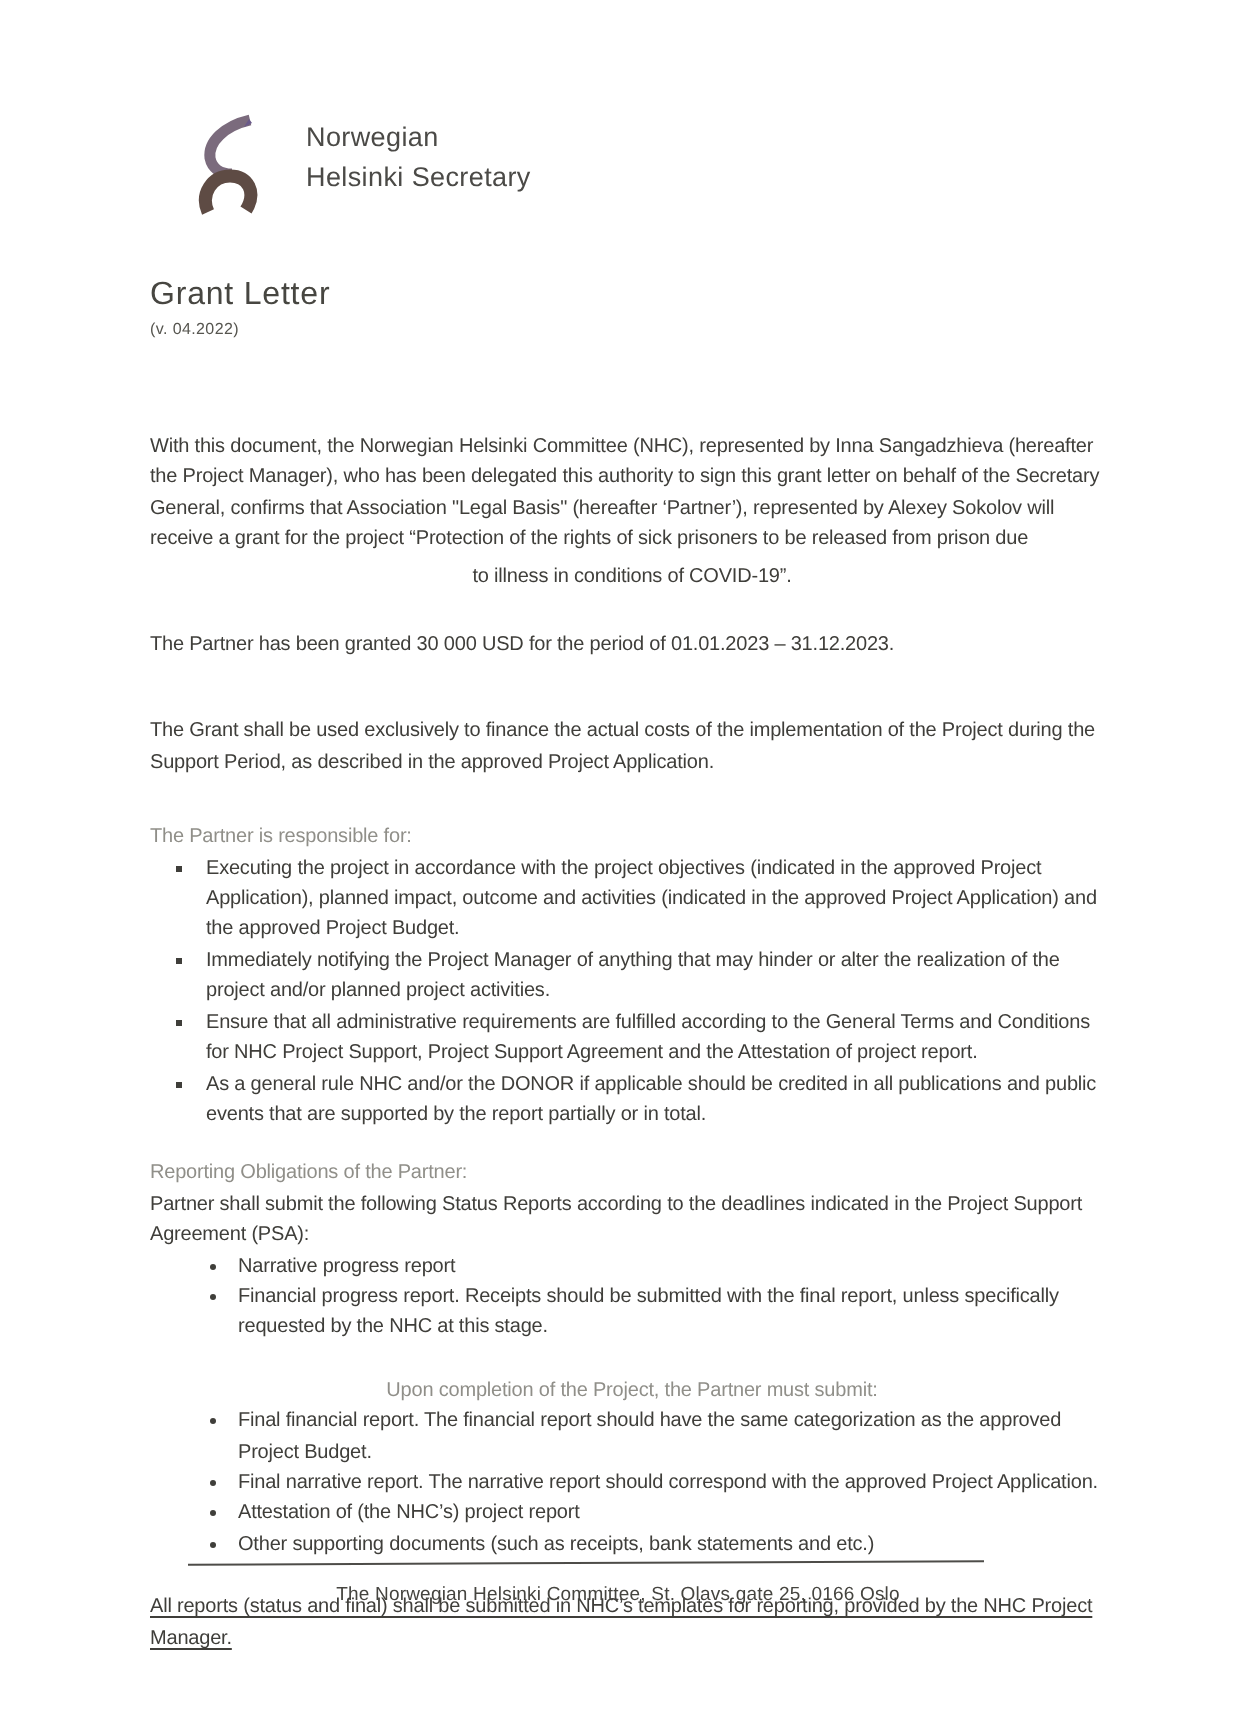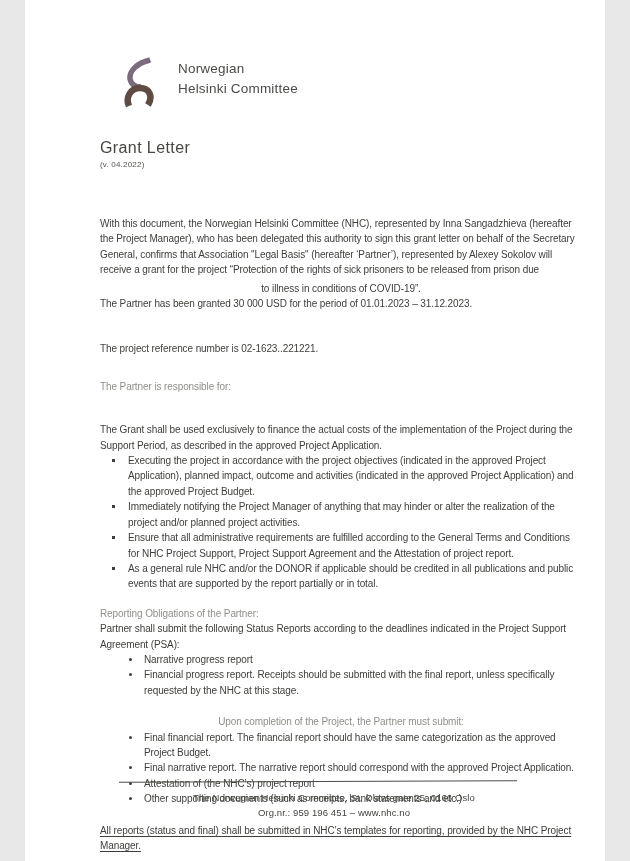--- a/index.html
+++ b/index.html
@@ -1,20 +1,20 @@
 <!DOCTYPE html>
 <html><head>
 <meta charset="utf-8">
 <style>
   * { margin: 0; padding: 0; box-sizing: border-box; }
   html, body { background: #e8e8e8; }
   body { font-family: "Liberation Sans", sans-serif; }
   .page {
     position: relative;
-    width: 580px;
+    width: 630px;
     height: 861px;
     margin: 0 auto;
     background: #ffffff;
     color: #3f3e3a;
     overflow: hidden;
   }
   .content {
     position: absolute;
     left: 75px;
     top: 0;
@@ -25,21 +25,21 @@
   .logo-wrap { width: 34px; height: 52px; margin-right: 24px; }
   .org-name { font-size: 13.5px; line-height: 20px; color: #4b4a47; padding-top: 2px; letter-spacing: 0.2px; }
   
   .doc-title { margin-top: 30px; font-size: 16px; letter-spacing: 0.4px; color: #474641; font-weight: 400; }
   .doc-version { margin-top: 3px; font-size: 8px; color: #56554f; letter-spacing: 0.2px; }
   
   .body-text { font-size: 10px; line-height: 15.4px; letter-spacing: -0.1px; }
   .para { margin-top: 0; }
   .mt-intro { margin-top: 47px; }
   .intro-tail { margin-top: 3px; text-align: center; }
-  .mt-grant { }
+  .mt-grant { margin-top: 19px; }
   .mt-ref { margin-top: 30px; }
   .mt-use { margin-top: 28px; }
   .section-heading { color: #908f89; }
   .mt-resp { margin-top: 22px; }
   ul.sq { list-style: square; padding-left: 25px; }
   ul.sq li { padding-left: 3px; }
   ul.rnd { list-style: disc; padding-left: 42px; }
   ul.rnd li { padding-left: 2px; }
   .mt-reporting { margin-top: 14px; }
   .mt-completion { margin-top: 16px; text-align: center; }
@@ -59,40 +59,39 @@
     <div class="header">
       <div class="logo-wrap">
         <svg width="34" height="52" viewBox="0 0 34 52" xmlns="http://www.w3.org/2000/svg">
           <path d="M30 3 C17 6 9 14 10 22 C11 27 15 30 21 30" fill="none" stroke="#7b6b7d" stroke-width="5.5"></path>
           <path d="M29.5 2.5 L31 4.5 L27 6.5 Z" fill="#6a5a8a"></path>
           <path d="M9 49 C5 40 11 31 20 31 C29 31 33.5 39 28 48" fill="none" stroke="#5e4b44" stroke-width="6.5"></path>
         </svg>
       </div>
       <div class="org-name">
         <div>Norwegian</div>
-        <div>Helsinki Committee</div>
+        <div>Helsinki Secretary</div>
       </div>
     </div>
 
     <div class="doc-title">Grant Letter</div>
     <div class="doc-version">(v. 04.2022)</div>
 
     <div class="body-text">
       <div class="para mt-intro">
         <span>With this document, the Norwegian Helsinki Committee (NHC), represented by Inna Sangadzhieva (hereafter the Project Manager), who has been delegated this authority to sign this grant letter on behalf of the Secretary General, confirms that Association "Legal Basis" (hereafter ‘Partner’), represented by Alexey Sokolov will receive a grant for the project “Protection of the rights of sick prisoners to be released from prison due</span>
         <div class="intro-tail">to illness in conditions of COVID-19”.</div>
       </div>
 
       <div class="para mt-grant">The Partner has been granted 30 000 USD for the period of 01.01.2023 – 31.12.2023.</div>
 
-      <div class="para mt-ref">The project reference number is 02-1623..221221.</div>
+
+      <div class="para mt-use">The Grant shall be used exclusively to finance the actual costs of the implementation of the Project during the Support Period, as described in the approved Project Application.</div>
 
       <div class="para mt-resp section-heading">The Partner is responsible for:</div>
-
-      <div class="para mt-use">The Grant shall be used exclusively to finance the actual costs of the implementation of the Project during the Support Period, as described in the approved Project Application.</div>
       <ul class="sq">
           <li>Executing the project in accordance with the project objectives (indicated in the approved Project Application), planned impact, outcome and activities (indicated in the approved Project Application) and the approved Project Budget.</li>
           <li>Immediately notifying the Project Manager of anything that may hinder or alter the realization of the project and/or planned project activities.</li>
           <li>Ensure that all administrative requirements are fulfilled according to the General Terms and Conditions for NHC Project Support, Project Support Agreement and the Attestation of project report.</li>
           <li>As a general rule NHC and/or the DONOR if applicable should be credited in all publications and public events that are supported by the report partially or in total.</li>
         </ul>
 
       <div class="para mt-reporting section-heading">Reporting Obligations of the Partner:</div>
       <div class="para">Partner shall submit the following Status Reports according to the deadlines indicated in the Project Support Agreement (PSA):</div>
       <ul class="rnd">
@@ -111,17 +110,16 @@
       <div class="para note-underline">All reports (status and final) shall be submitted in NHC’s templates for reporting, provided by the NHC Project Manager.</div>
 
     </div>
 
   </div>
 
   <div class="footer">
     <div class="footer-rule"></div>
     <div class="footer-text">
       <div>The Norwegian Helsinki Committee, St. Olavs gate 25, 0166 Oslo</div>
-      <div>Org.nr.: 959 196 451 – www.nhc.no</div>
     </div>
   </div>
 
 </div>
 
 </body></html>

